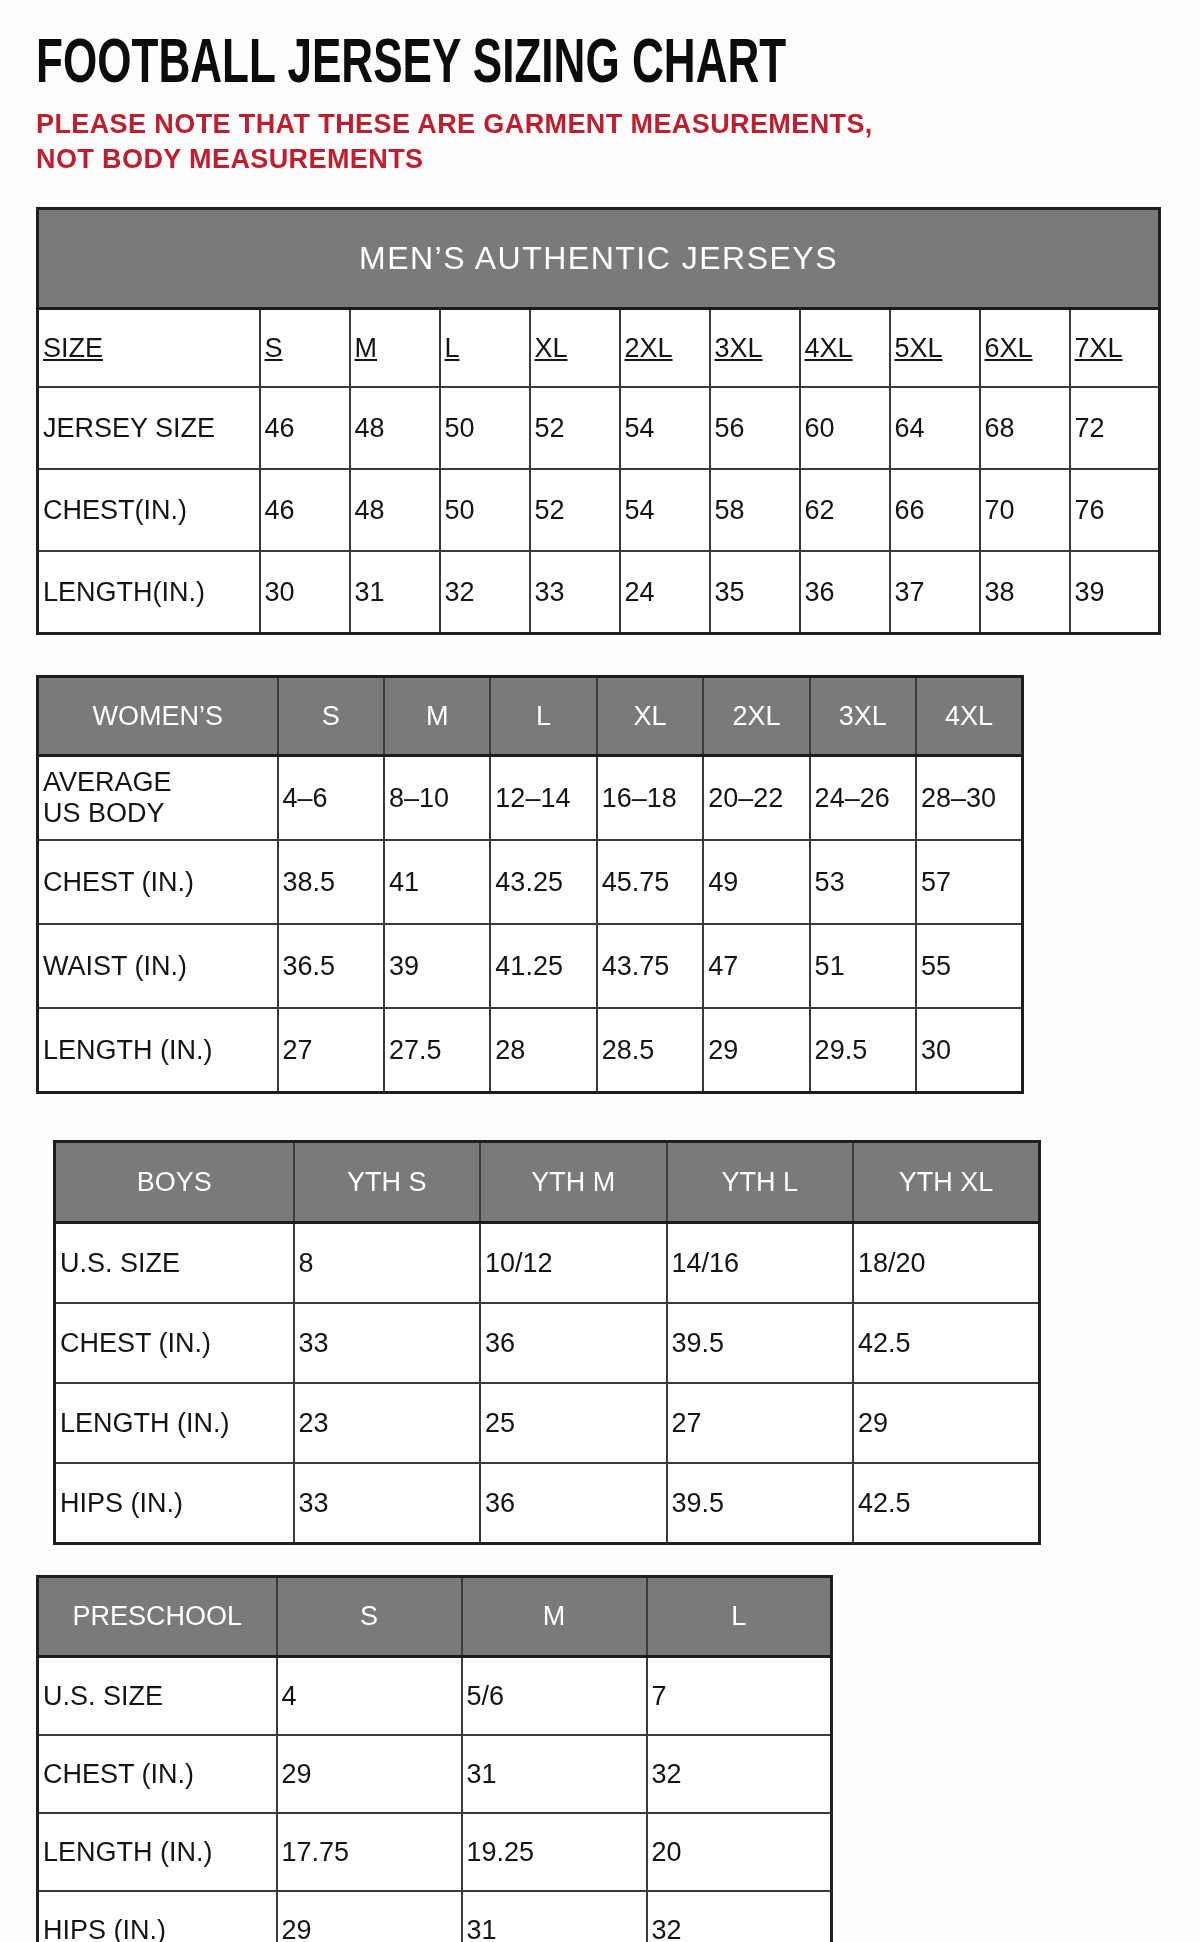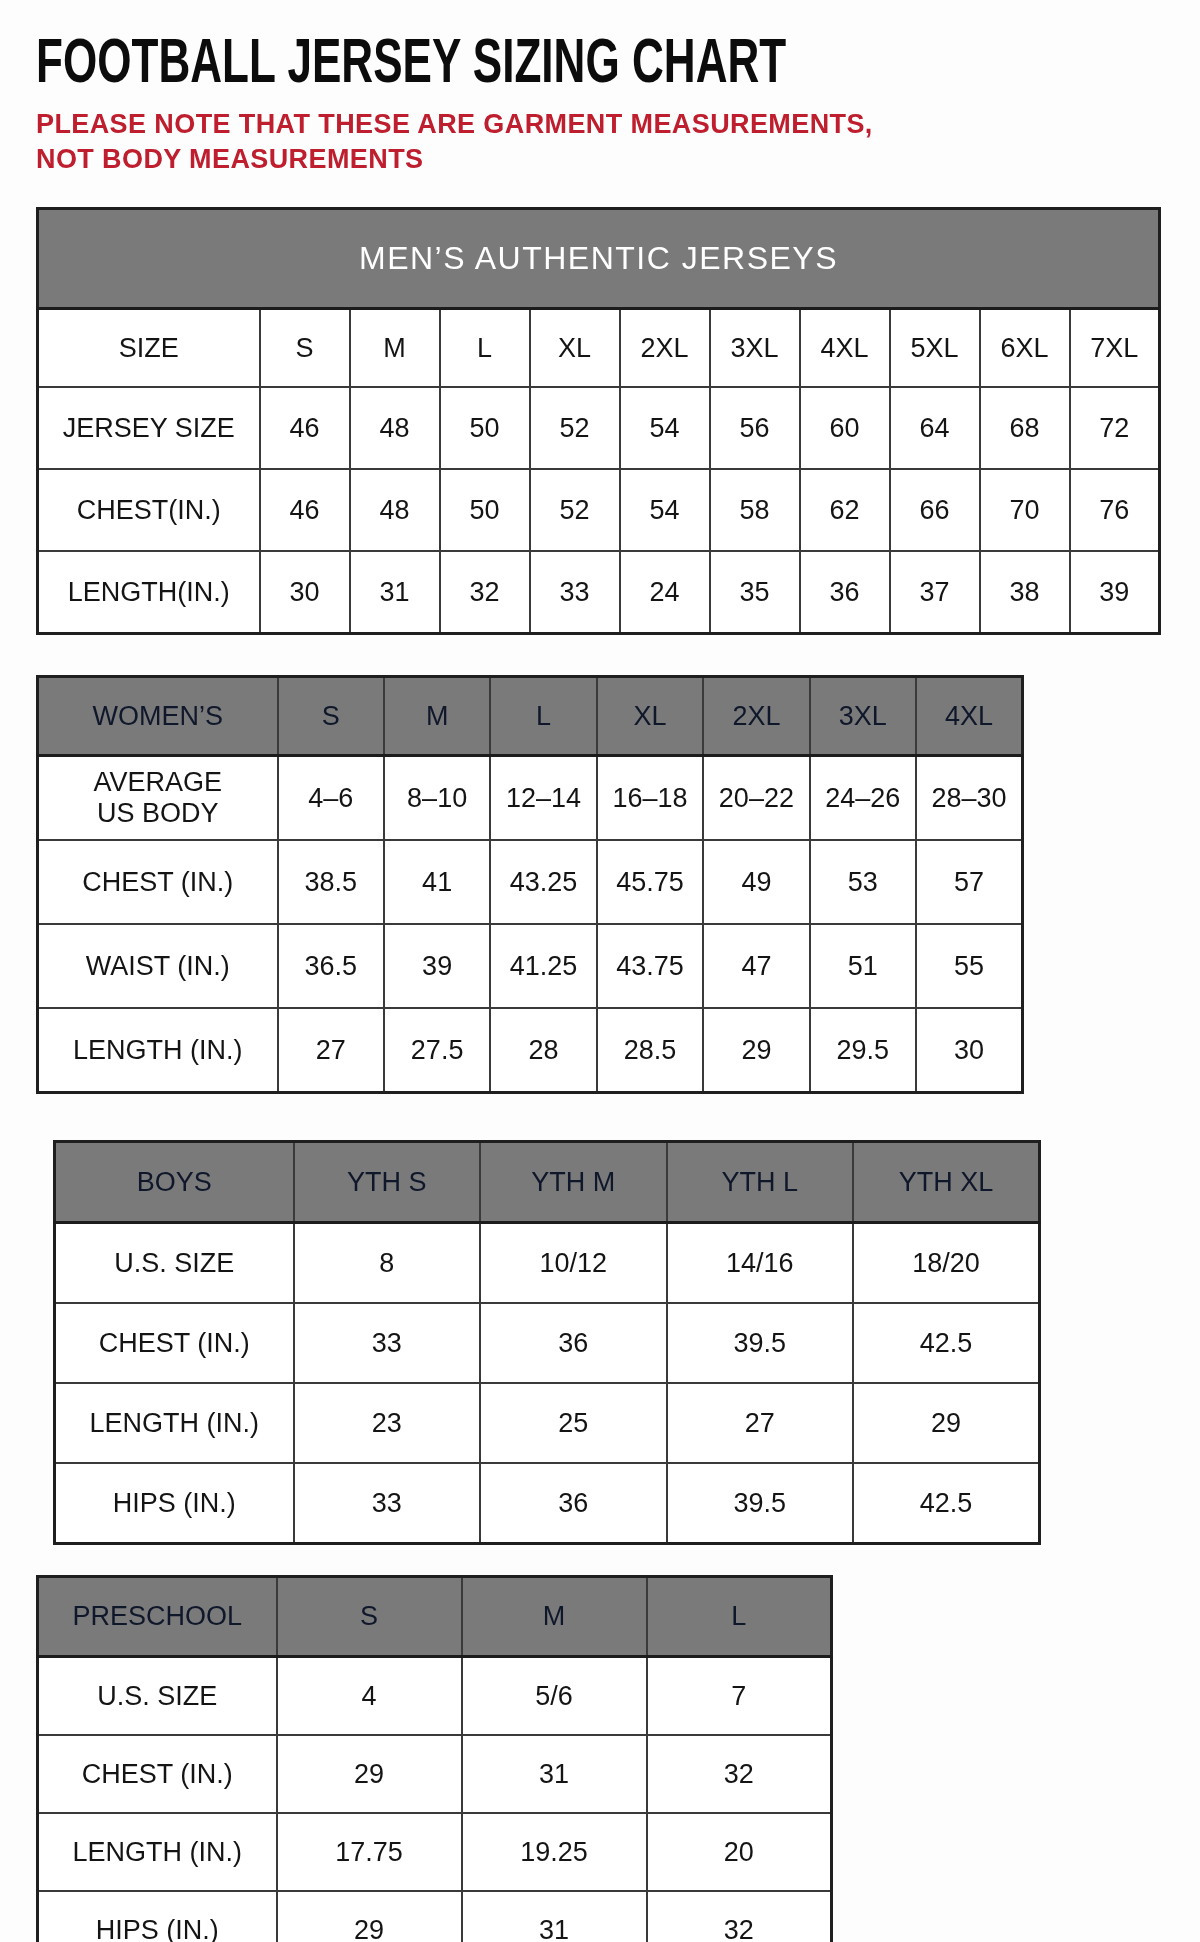--- a/index.html
+++ b/index.html
@@ -32,52 +32,51 @@
     line-height: 1.3;
     font-weight: 700;
     letter-spacing: 0.4px;
     color: var(--accent-red);
     max-width: 900px;
     margin: 0 0 30px 0;
   }
   table.size-table {
     border-collapse: collapse;
     table-layout: fixed;
-    text-align: center;
     font-size: 27px;
     border: 3px solid var(--border-dark);
     background: #ffffff;
   }
   table.size-table th, table.size-table td {
     border: 2px solid #3a3a3a;
     padding: 2px 4px;
     font-weight: 400;
     vertical-align: middle;
     white-space: pre-line;
     overflow: hidden;
   }
   
   table.size-table tr.header-row th {
     background: var(--header-gray);
-    color: #0f172a;
+    color: #ffffff;
     border-bottom: 3px solid #1c1c1c;
   }
   table.size-table tr.banner-row th {
     background: var(--header-gray);
     color: #ffffff;
     font-size: 32px;
     letter-spacing: 1.5px;
     height: 93px;
     border-bottom: 3px solid #1c1c1c;
   }
   
   .tbl-mens { width: 1125px; margin-bottom: 40px; }
   .tbl-mens col.label-col { width: 222px; }
   .tbl-mens td { height: 76px; }
-  .tbl-mens tr.size-row td { height: 72px; }
+  .tbl-mens tr.size-row td { height: 72px; text-decoration: underline; }
 
   .tbl-womens { width: 988px; margin-bottom: 46px; }
   .tbl-womens col.label-col { width: 240px; }
   .tbl-womens tr.header-row th { height: 72px; }
   .tbl-womens td { height: 78px; }
 
   .tbl-boys { width: 988px; margin-bottom: 30px; margin-left: 17px; }
   .tbl-boys col.label-col { width: 239px; }
   .tbl-boys tr.header-row th { height: 74px; }
   .tbl-boys td { height: 74px; }

